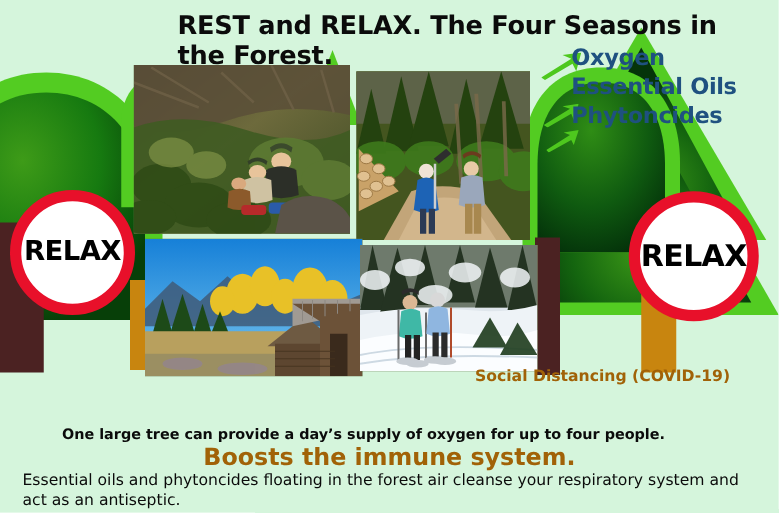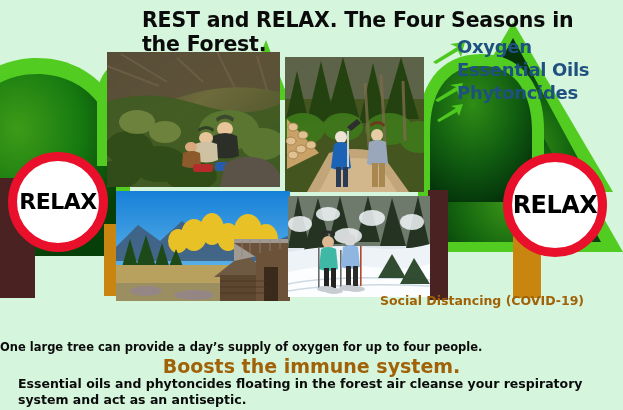--- a/index.html
+++ b/index.html
@@ -82,30 +82,30 @@
     text-align: left;
   }
   #walk {
     left: 0px; top: 311px; width: 623px;
     font-size: 22px; font-weight: bold; color: #0b0b0b;
     text-align: center; letter-spacing: -0.2px;
   }
   #onetree {
     left: 0px; top: 340px; width: 532px;
     font-size: 11.5px; font-weight: bold; color: #0b0b0b;
-    text-align: left;
+    text-align: right;
   }
   #boosts {
     left: 0px; top: 355px; width: 623px;
     font-size: 19px; font-weight: bold; color: #a16207;
     text-align: center;
   }
   #essential {
     left: 18px; top: 376px; width: 592px;
-    font-size: 12.5px; font-weight: bold; color: #0b0b0b;
+    font-size: 12.5px; font-weight: normal; color: #0b0b0b;
     line-height: 1.25; text-align: left;
   }
 </style>
 </head>
 <body>
 
 <div id="poster">
 
   <div class="tree-layer" style="left:-58px; top:56px; width:190px; height:200px;">
     <svg viewBox="0 0 190 200" xmlns="http://www.w3.org/2000/svg">

